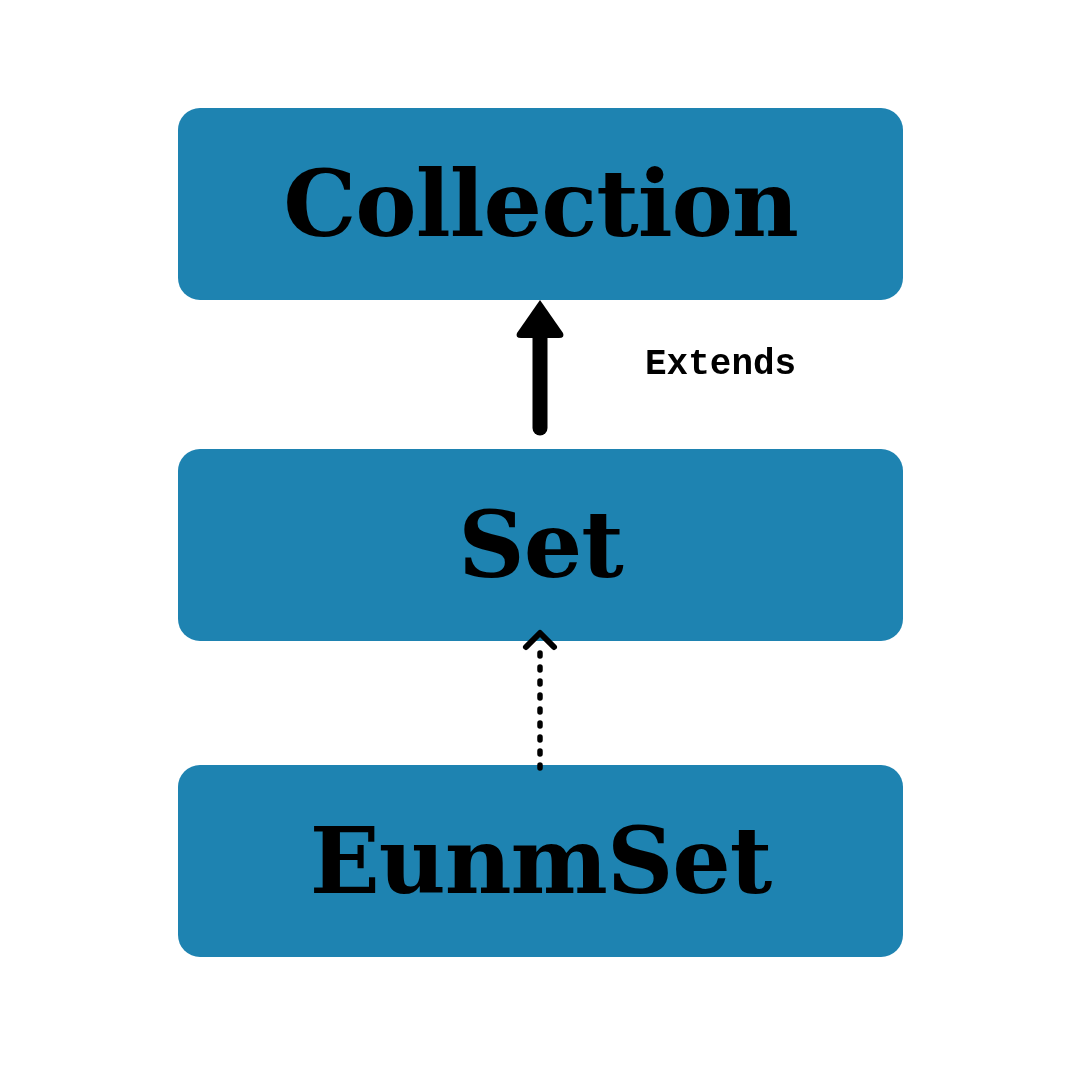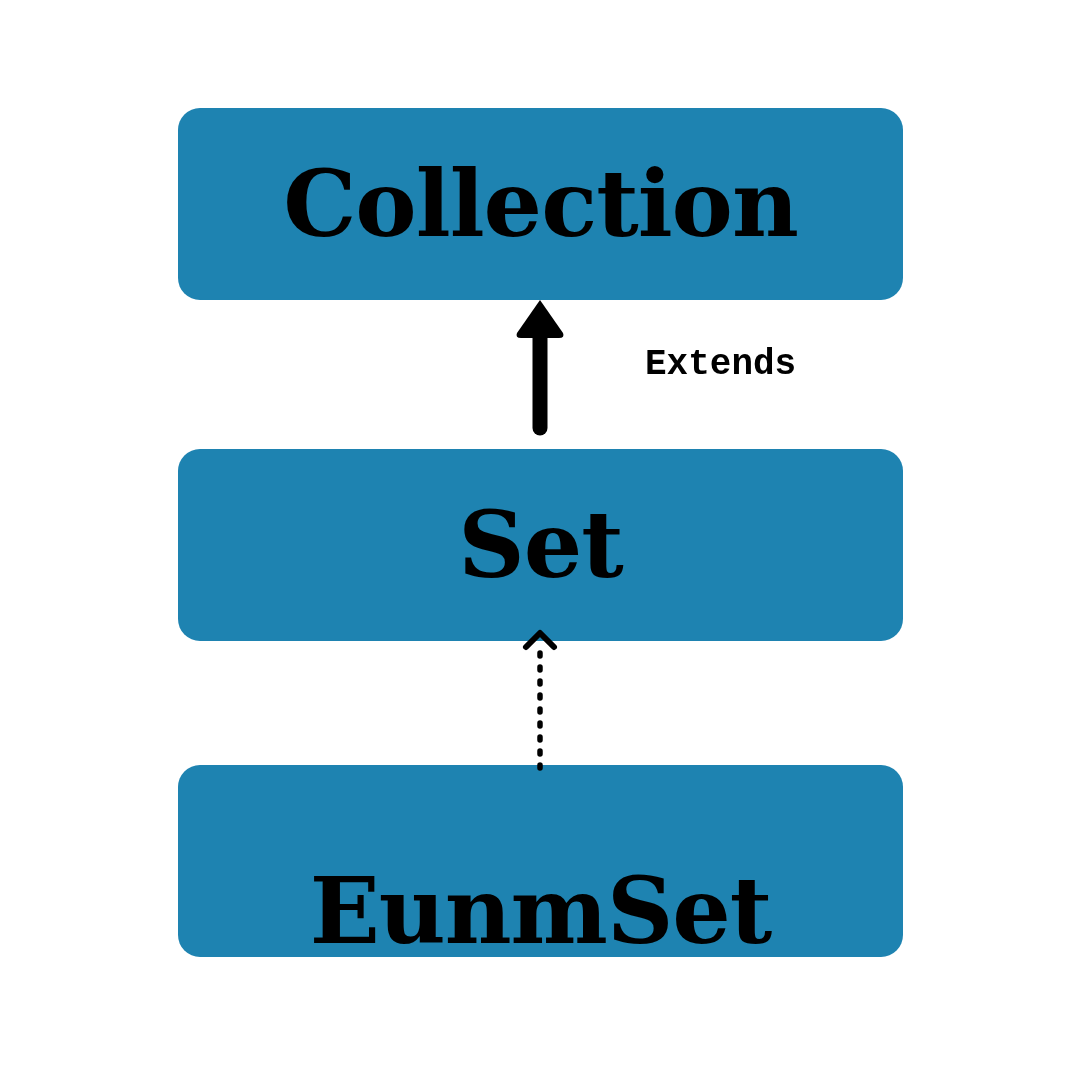--- a/index.html
+++ b/index.html
@@ -30,21 +30,21 @@
     width:725px;
     height:192px;
     background: var(--node-fill);
     border-radius:22px;
     display:flex;
     align-items:center;
     justify-content:center;
   }
   .node-collection{ top:108px; }
   .node-set{ top:449px; }
-  .node-enumset{ top:765px;align-items:flex-end; }
+  .node-enumset{ top:765px; }
   .node-label{
     font-family:"DejaVu Serif", serif;
     font-weight:bold;
     font-size:92px;
     line-height:1;
     color: var(--node-text);
     letter-spacing:-1px;
     white-space:nowrap;
   }
   .arrows{

